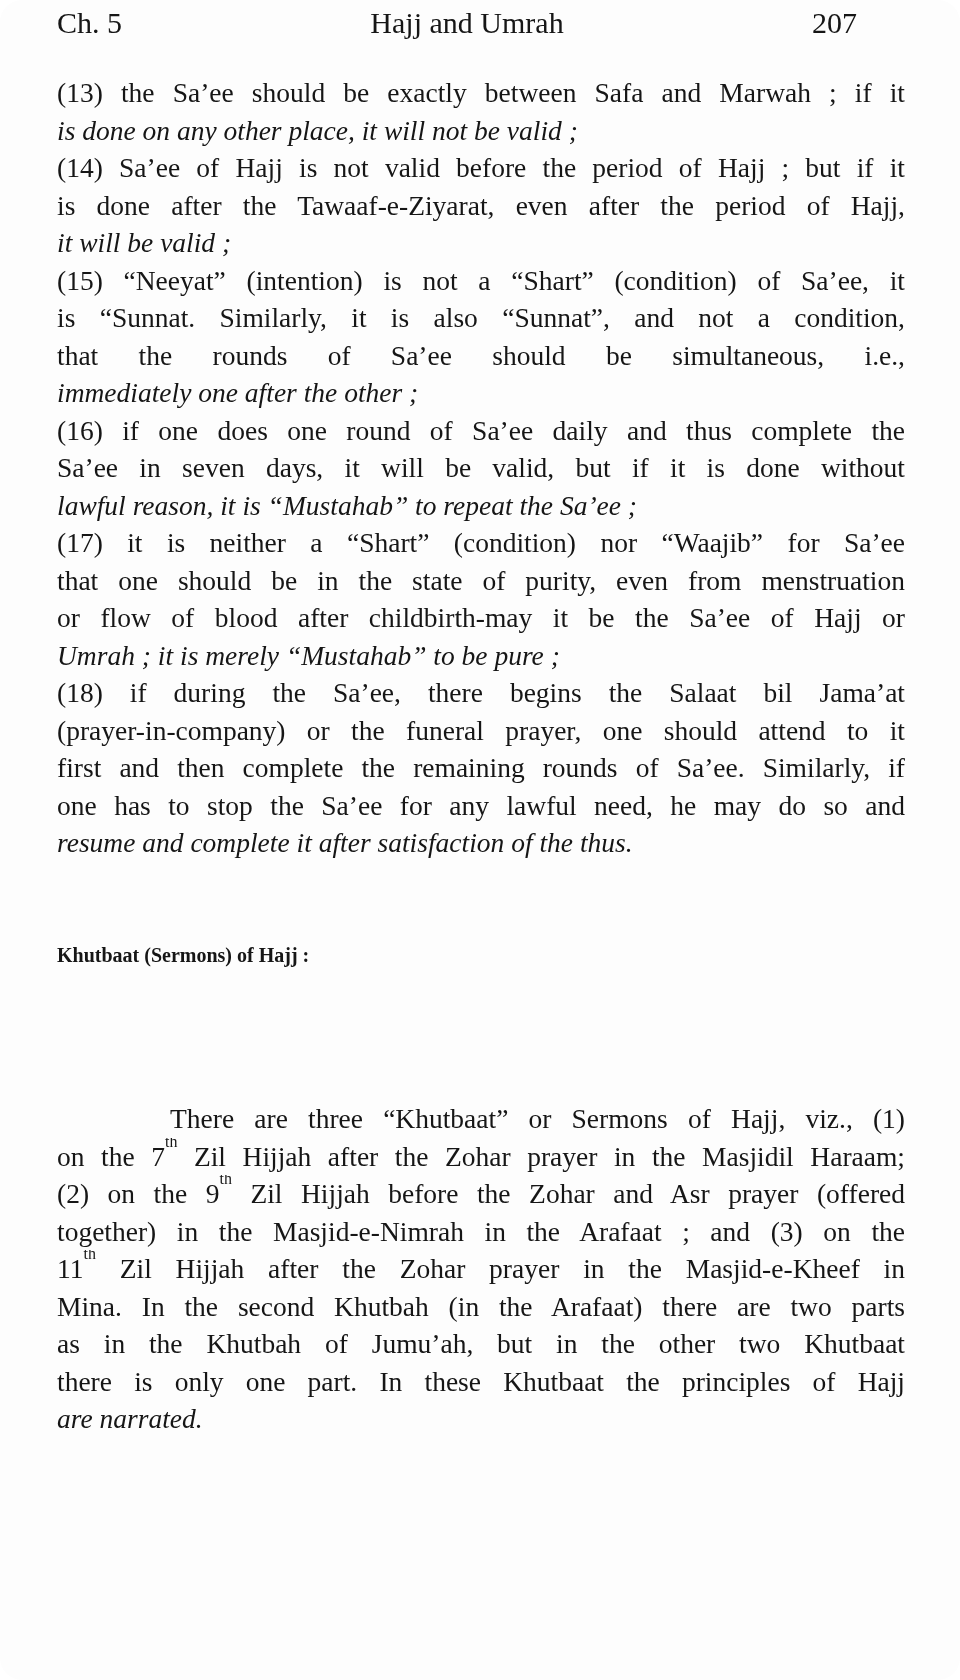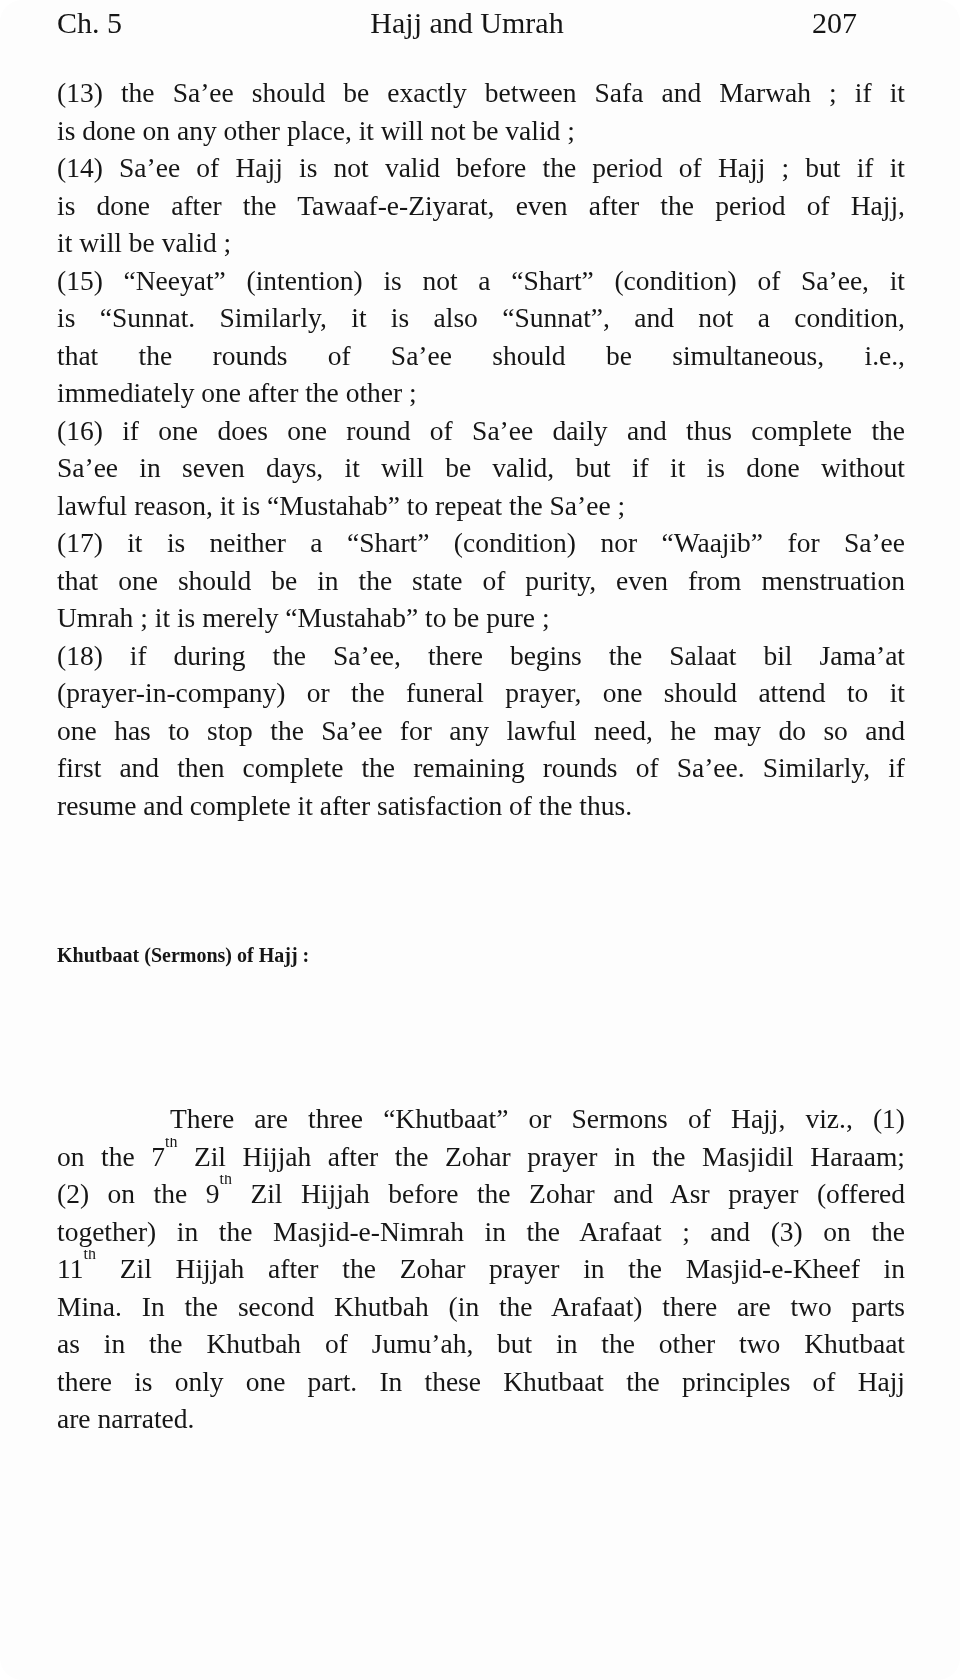--- a/index.html
+++ b/index.html
@@ -36,20 +36,21 @@
   #khutbaat { top: 1100px; }
   .line {
     height: 37.5px;
     overflow: hidden;
     text-align: justify;
     text-align-last: justify;
   }
   .line.last {
     text-align: left;
     text-align-last: left;
+    font-style: italic;
   }
   .line.indent { text-indent: 113px; }
   .line sup {
     font-size: 0.58em;
     line-height: 0;
     position: relative;
     top: -0.55em;
     margin-top: 44px;
   }
   .section-heading {
@@ -81,25 +82,26 @@
       <div class="line last">it will be valid ;</div>
       <div class="line">(15) “Neeyat” (intention) is not a “Shart” (condition) of Sa’ee, it</div>
       <div class="line">is “Sunnat. Similarly, it is also “Sunnat”, and not a condition,</div>
       <div class="line">that the rounds of Sa’ee should be simultaneous, i.e.,</div>
       <div class="line last">immediately one after the other ;</div>
       <div class="line">(16) if one does one round of Sa’ee daily and thus complete the</div>
       <div class="line">Sa’ee in seven days, it will be valid, but if it is done without</div>
       <div class="line last">lawful reason, it is “Mustahab” to repeat the Sa’ee ;</div>
       <div class="line">(17) it is neither a “Shart” (condition) nor “Waajib” for Sa’ee</div>
       <div class="line">that one should be in the state of purity, even from menstruation</div>
+      <div class="line">or flow of blood after childbirth-may it be the Sa’ee of Hajj or</div>
       <div class="line last">Umrah ; it is merely “Mustahab” to be pure ;</div>
       <div class="line">(18) if during the Sa’ee, there begins the Salaat bil Jama’at</div>
       <div class="line">(prayer-in-company) or the funeral prayer, one should attend to it</div>
+      <div class="line">first and then complete the remaining rounds of Sa’ee. Similarly, if</div>
       <div class="line">one has to stop the Sa’ee for any lawful need, he may do so and</div>
-      <div class="line">first and then complete the remaining rounds of Sa’ee. Similarly, if</div>
       <div class="line last">resume and complete it after satisfaction of the thus.</div>
     </div>
 
   <h2 class="section-heading">Khutbaat (Sermons) of Hajj :</h2>
 
   <div class="text-block" id="khutbaat">
       <div class="line indent">There are three “Khutbaat” or Sermons of Hajj, viz., (1)</div>
       <div class="line">on the 7<sup>th</sup> Zil Hijjah after the Zohar prayer in the Masjidil Haraam;</div>
       <div class="line">(2) on the 9<sup>th</sup> Zil Hijjah before the Zohar and Asr prayer (offered</div>
       <div class="line">together) in the Masjid-e-Nimrah in the Arafaat ; and (3) on the</div>

